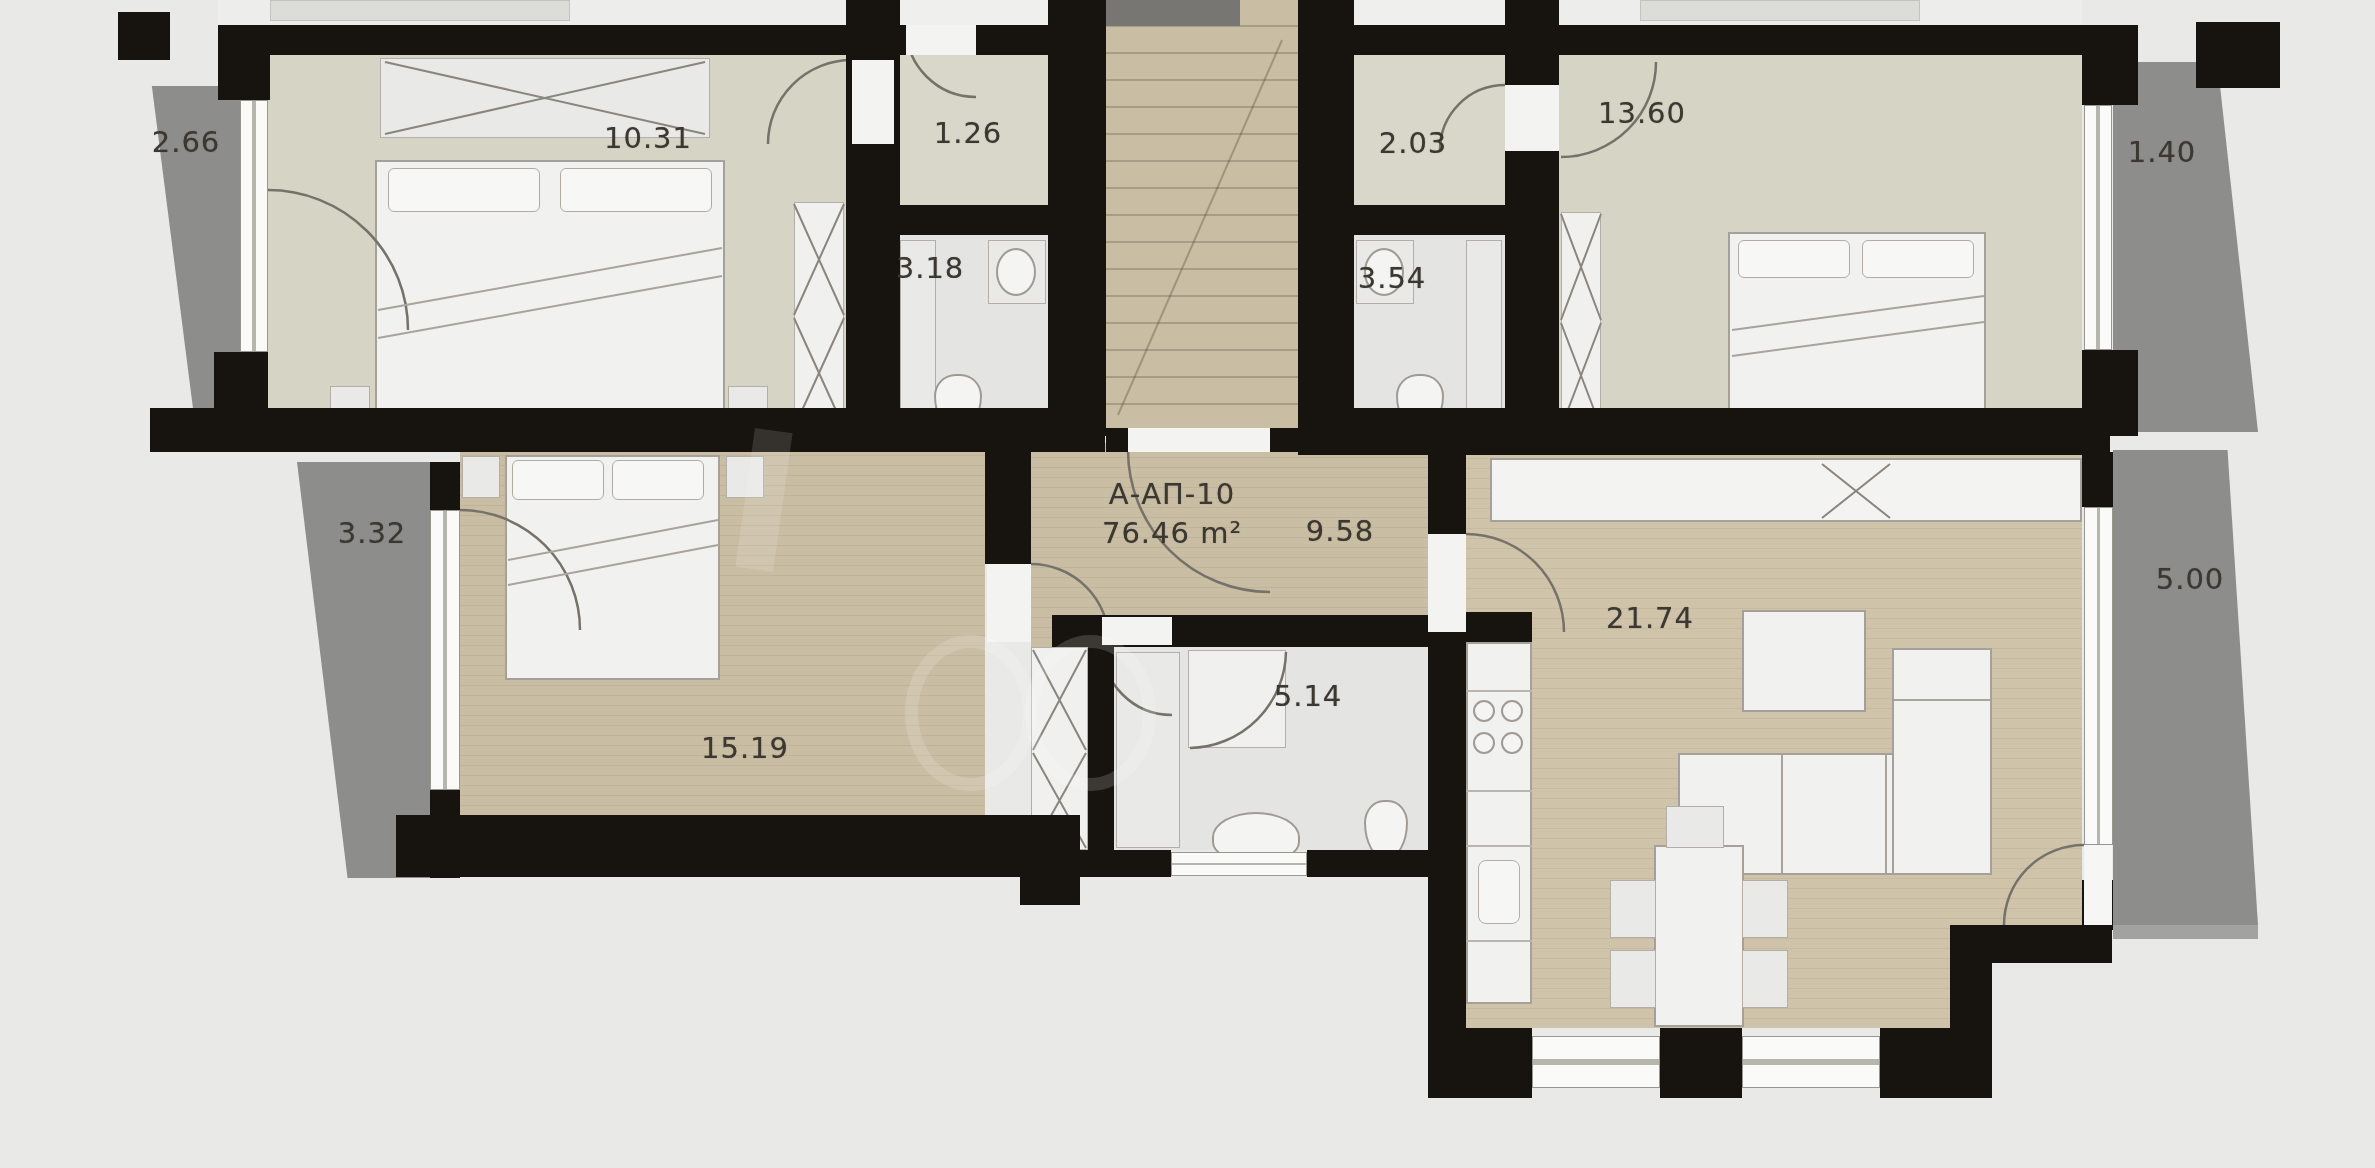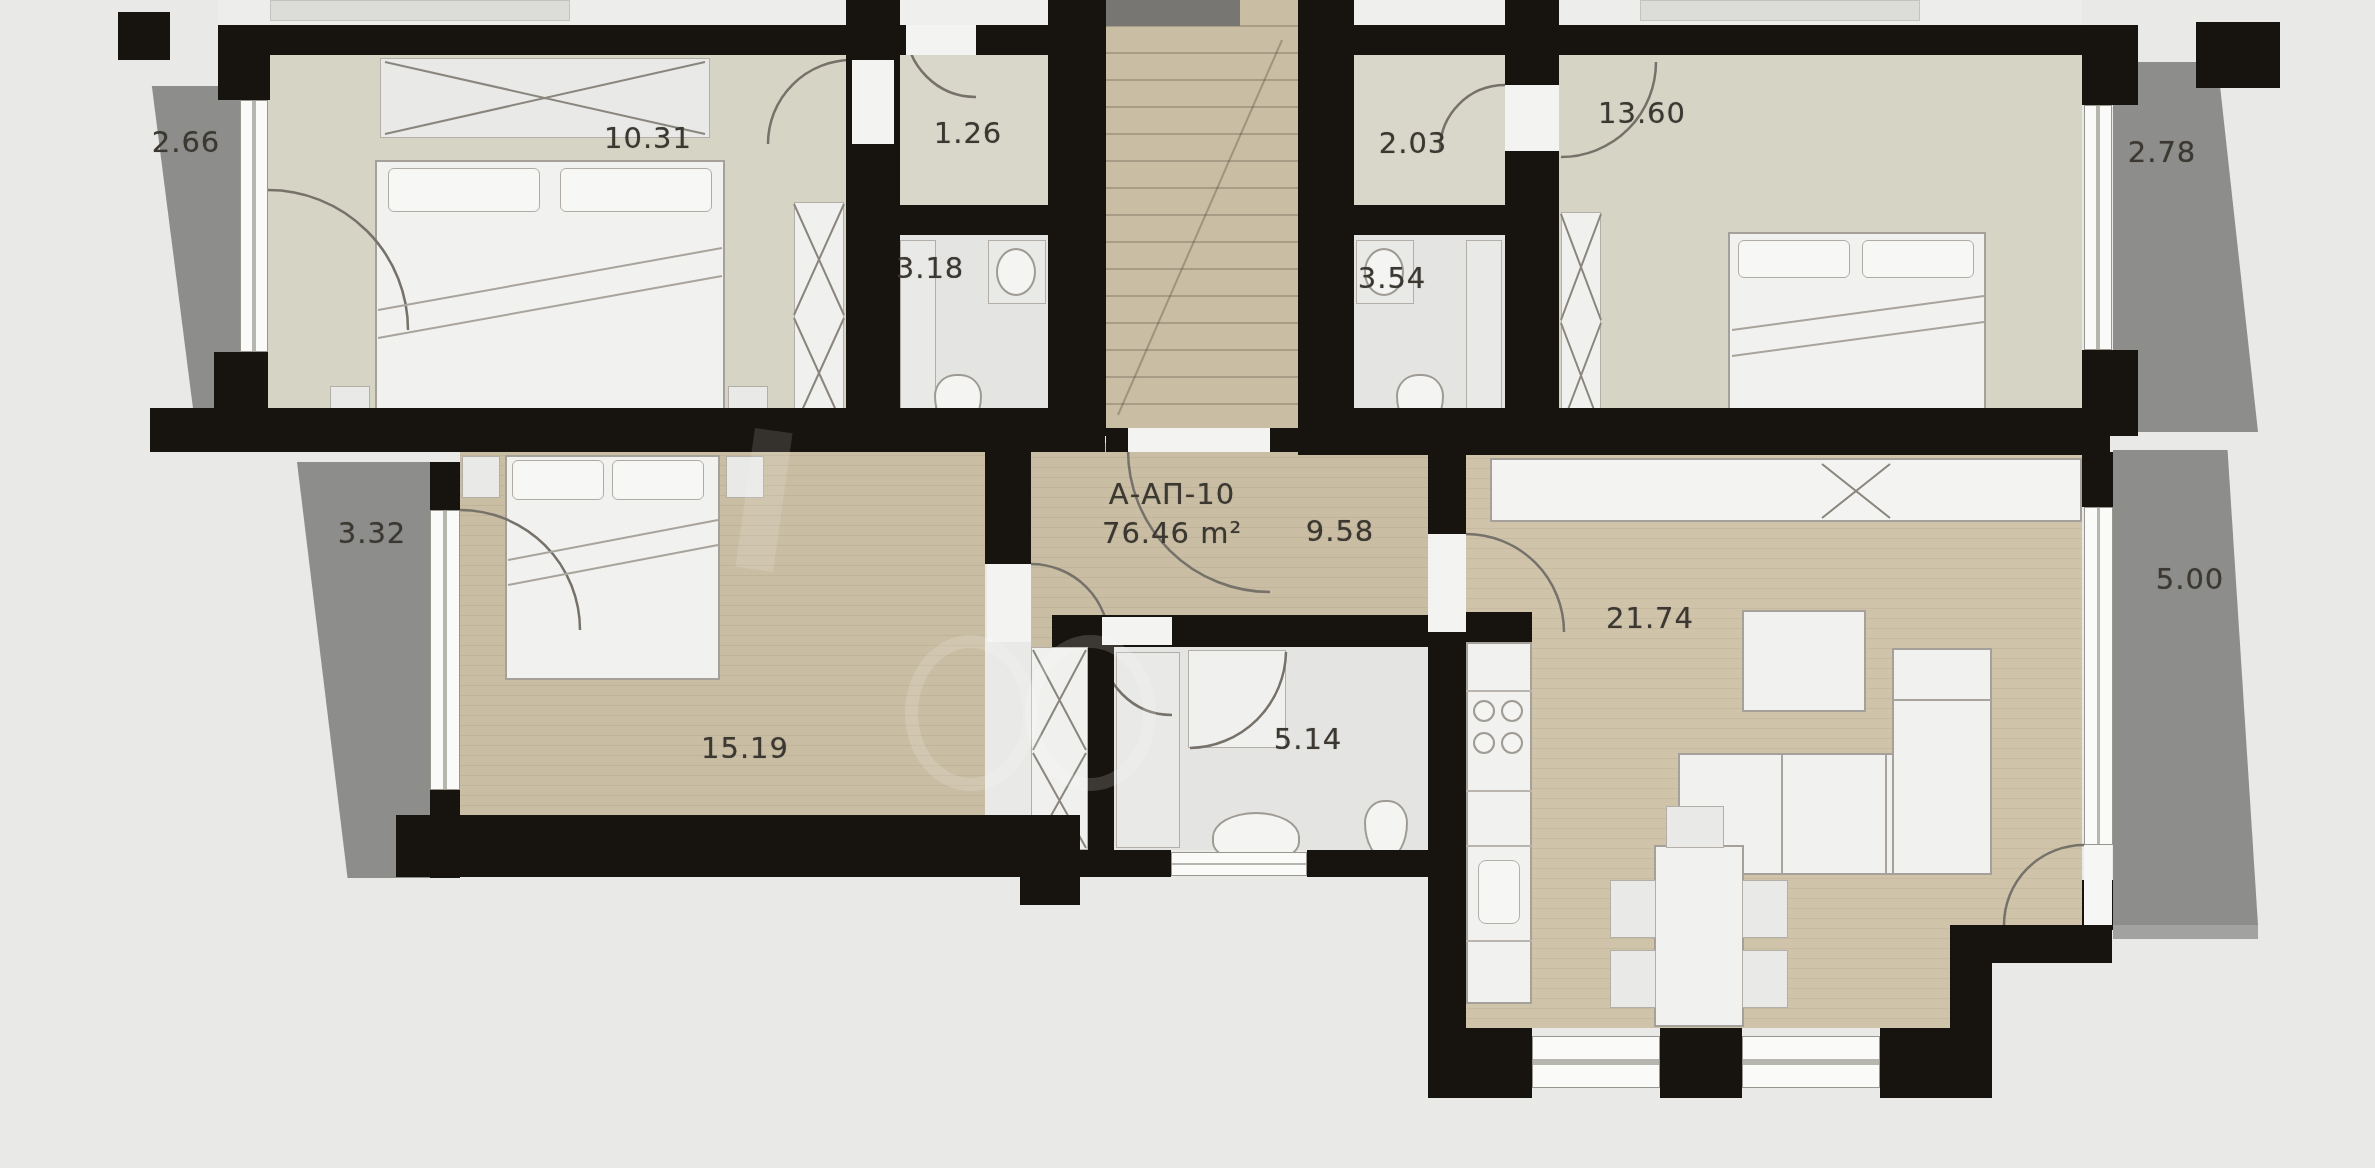--- a/index.html
+++ b/index.html
@@ -219,25 +219,25 @@
   <div class="wm" style="left:1025px;top:635px;width:105px;height:130px"></div>
   <div class="wmb" style="left:745px;top:430px;width:38px;height:140px;transform:rotate(8deg)"></div>
 
   <div class="lbl" style="left:186px;top:142px">2.66</div>
   <div class="lbl" style="left:648px;top:138px">10.31</div>
   <div class="lbl" style="left:968px;top:133px">1.26</div>
   <div class="lbl" style="left:930px;top:268px">3.18</div>
   <div class="lbl" style="left:1413px;top:143px">2.03</div>
   <div class="lbl" style="left:1392px;top:278px">3.54</div>
   <div class="lbl" style="left:1642px;top:113px">13.60</div>
-  <div class="lbl" style="left:2162px;top:152px">2.78</div>
+  <div class="lbl" style="left:2162px;top:152px">1.40</div>
   <div class="lbl" style="left:372px;top:533px">3.32</div>
   <div class="lbl" style="left:745px;top:748px">15.19</div>
   <div class="lbl" style="left:1340px;top:531px">9.58</div>
-  <div class="lbl" style="left:1308px;top:739px">5.14</div>
+  <div class="lbl" style="left:1308px;top:696px">5.14</div>
   <div class="lbl" style="left:1650px;top:618px">21.74</div>
   <div class="lbl" style="left:2190px;top:579px">5.00</div>
 
   <div class="apt" style="left:1172px;top:514px">
     <div>А-АП-10</div>
     <div>76.46 m²</div>
   </div>
 
 </div>
 

